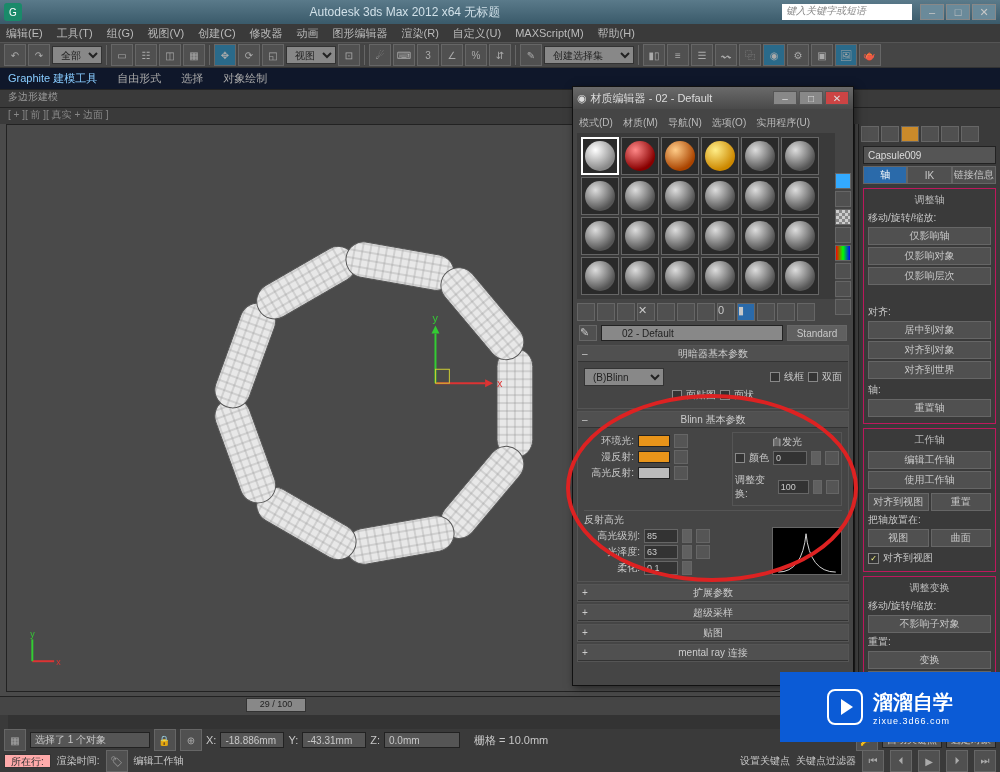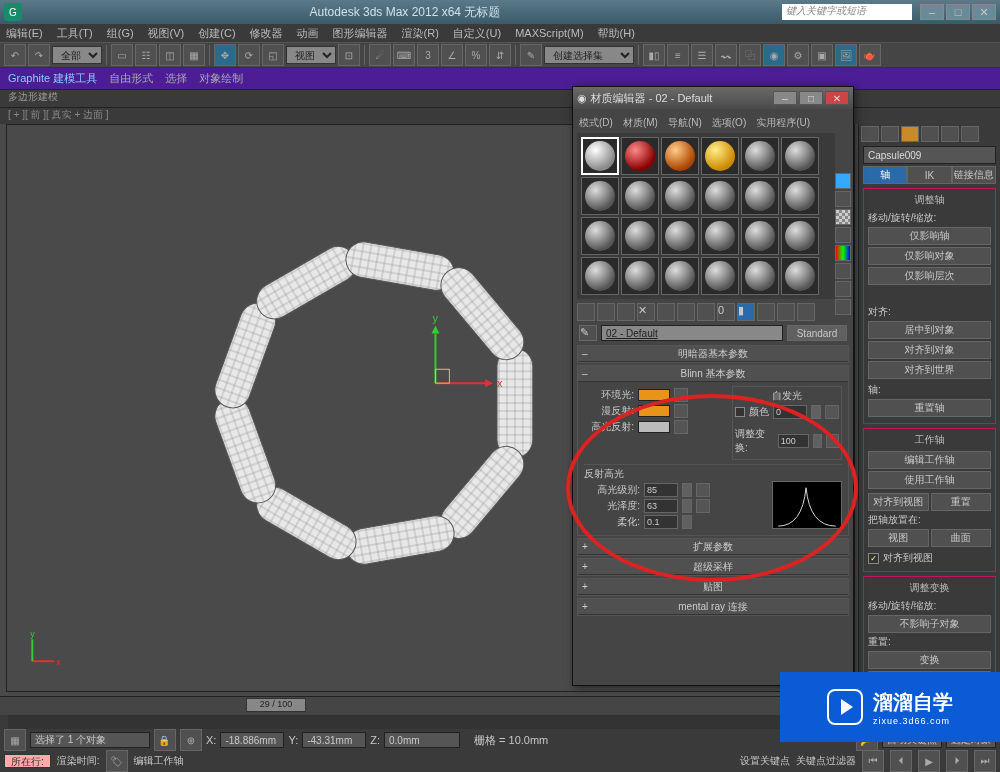--- a/index.html
+++ b/index.html
@@ -10,21 +10,21 @@
 .titlebar .search { width: 130px; height: 16px; background: #fff; font-size:10px; color:#888; padding:0 4px; font-style:italic;}
 .titlebar .winbtns { display:flex; gap:2px; margin-left:8px;}
 .titlebar .winbtns div { width:24px; height:16px; background:#6a8a9a; border:1px solid #888; display:flex;align-items:center;justify-content:center;}
 .menubar { height: 18px; background: #3a3a3a; display: flex; padding: 0 6px; gap: 14px; align-items: center; font-size: 11px; color:#bbb;}
 .menubar span { cursor: default; }
 .toolbar1 { height: 26px; background: #454545; border-top:1px solid #555; border-bottom:1px solid #333; display:flex; align-items:center; padding:0 4px; gap:2px;}
 .tbtn { width:22px; height:22px; background:#505050; border:1px solid #666; display:flex;align-items:center;justify-content:center; font-size:10px; color:#aaa;}
 .tbtn.sel { background:#2a6a8a; }
 .tsep { width:1px; height:20px; background:#666; margin:0 2px;}
 .tsel { height:18px; background:#888; border:1px solid #333; font-size:10px; padding:0 4px; color:#222;}
-.ribbon { height: 22px; background: #4c1d95; display:flex; align-items:center; padding:0 8px; gap:12px; border-bottom:1px solid #222;}
+.ribbon { height: 22px; background: #0f172a; display:flex; align-items:center; padding:0 8px; gap:20px; border-bottom:1px solid #222;}
 .ribbon span { color:#aaa; font-size:11px;}
 .subribbon { height:18px; background:#3a3a3a; padding:0 8px; color:#999; font-size:10px; border-bottom:1px solid #222;}
 .subribbon2 { height:16px; background:#3a3a3a; padding:0 8px; color:#888; font-size:10px;}
 .workspace { position:absolute; top:124px; left:0; right:0; bottom:76px; background:#4a4a4a;}
 .viewport { position:absolute; top:0; left:6px; right:145px; bottom:4px; background:#4a4a4a; border:1px solid #222;}
 .viewport svg { width:100%; height:100%; }
 .rightpanel { position:absolute; top:0; right:0; width:142px; bottom:0; background:#3a3a3a; border-left:1px solid #222; overflow:hidden;}
 .rp-icons { height:20px; display:flex; gap:2px; padding:2px; background:#3a3a3a;}
 .rp-icons div{width:18px;height:16px;background:#505050;border:1px solid #666;}
 .rp-icons div.act{background:#ca8a2a;}
@@ -62,21 +62,21 @@
 .me-slots .ball.red{background:radial-gradient(circle at 35% 30%, #f88, #800 70%);}
 .me-slots .ball.orange{background:radial-gradient(circle at 35% 30%, #fc8, #a40 70%);}
 .me-slots .ball.yellow{background:radial-gradient(circle at 35% 30%, #fe8, #c80 70%);}
 .me-sidetools { position:absolute; right:2px; top:40px; width:16px; display:flex; flex-direction:column; gap:2px;}
 .me-sidetools div{width:16px;height:16px;background:#505050;border:1px solid #666;}
 .me-tb { height:22px; display:flex; gap:2px; padding:2px 4px; background:#454545; align-items:center;}
 .me-tb .b{width:18px;height:18px;background:#505050;border:1px solid #666;}
 .me-tb .b.blue{background:#2a6aaa;}
 .me-namerow { display:flex; gap:4px; padding:2px 6px; align-items:center;}
 .me-namerow .pick{width:18px;height:16px;background:#505050;border:1px solid #666;}
-.me-namerow .nm{flex:1;height:16px;background:#888;border:1px solid #222;font-size:10px;color:#222;padding:0 4px;display:flex;align-items:center;text-decoration:underline;}
+.me-namerow .nm{flex:1;height:16px;background:#888;border:1px solid #222;font-size:10px;color:#222;padding:0 20px;display:flex;align-items:center;}
 .me-namerow .std{width:60px;height:16px;background:#606060;border:1px solid #666;font-size:10px;display:flex;align-items:center;justify-content:center;}
 .me-roll { margin:2px 4px; border:1px solid #555; background:#454545;}
 .me-roll .rh{height:16px;background:#505050;border-bottom:1px solid #333;text-align:center;font-size:10px;color:#ccc;display:flex;align-items:center;justify-content:center;position:relative;}
 .me-roll .rh .pm{position:absolute;left:4px;}
 .me-roll .body{padding:4px 6px;}
 .me-row { display:flex; align-items:center; gap:4px; margin:2px 0; font-size:10px;}
 .me-row .lbl{text-align:right;}
 .me-row .sw{width:32px;height:12px;border:1px solid #222;}
 .me-row .sw.orange{background:#e8941a;}
 .me-row .sw.gray{background:#bbb;}
@@ -390,20 +390,37 @@
     <div class="pick">✎</div>
     <div class="nm">02 - Default</div>
     <div class="std">Standard</div>
   </div>
 
   <div class="me-roll">
     <div class="rh">
         <span class="pm">–</span>
         <span>明暗器基本参数</span>
       </div>
+    <div class="body">
+      <div class="me-row">
+        <select class="tsel" style="width:80px"><option>(B)Blinn</option></select>
+        <div style="flex:1"></div>
+        <div class="cb"></div>
+          <span>线框</span>
+        <div class="cb"></div>
+          <span>双面</span>
+      </div>
+      <div class="me-row">
+        <div style="width:84px"></div>
+        <div class="cb"></div>
+          <span>面贴图</span>
+        <div class="cb"></div>
+          <span>面状</span>
+      </div>
+    </div>
   </div>
 
   <div class="me-roll" style="position:relative;">
     <div class="rh">
         <span class="pm">–</span>
         <span>Blinn 基本参数</span>
       </div>
     <div class="body">
       <div style="display:flex;gap:6px;">
         <div style="flex:1">

